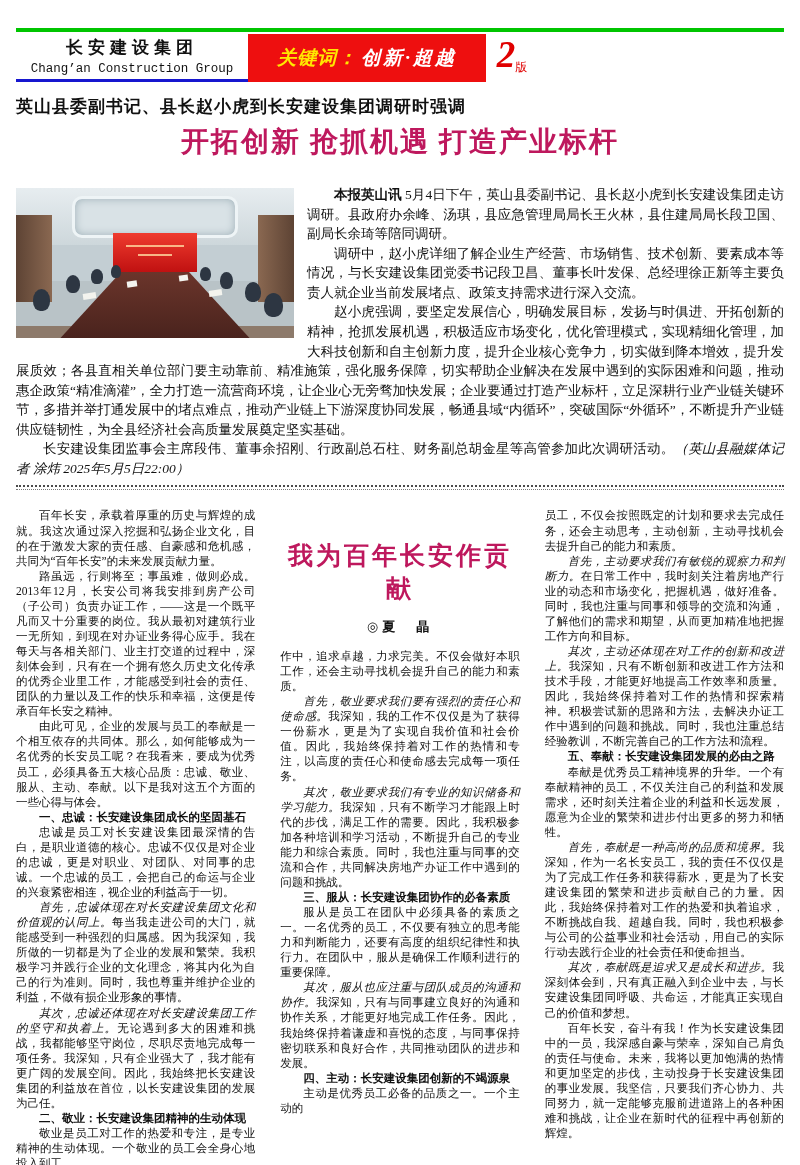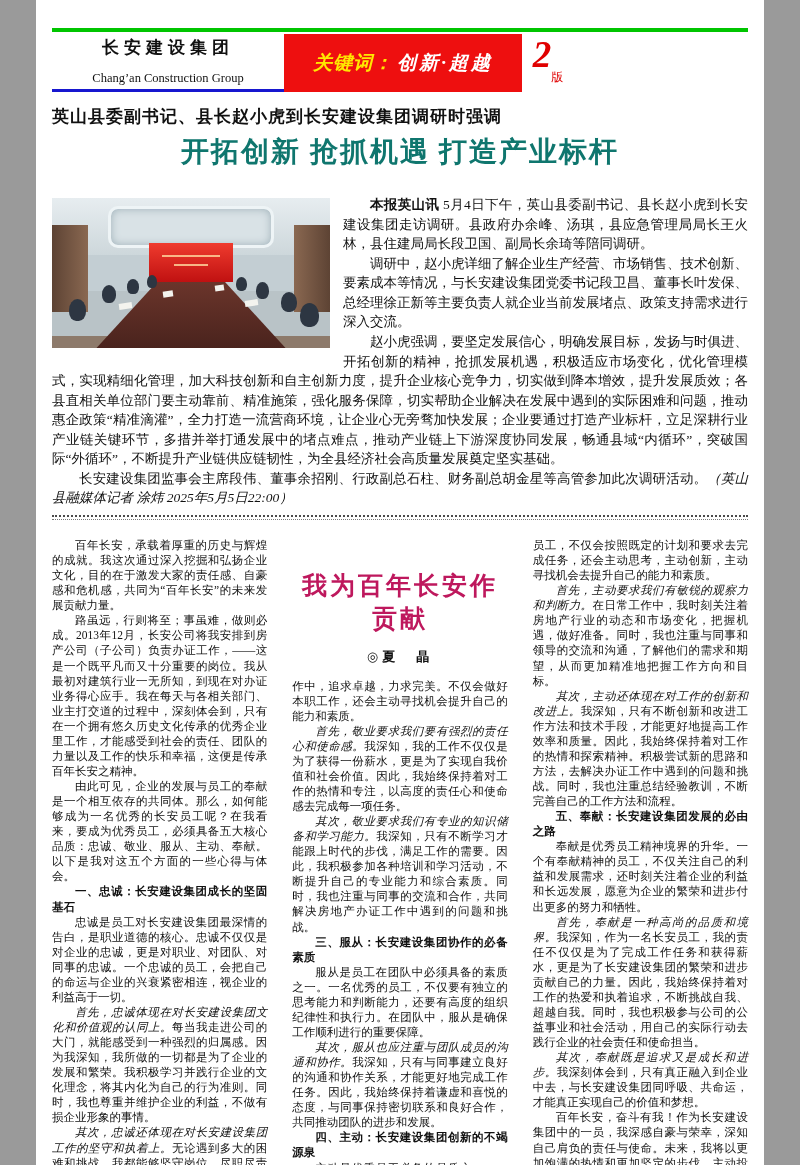--- a/index.html
+++ b/index.html
@@ -1,40 +1,40 @@
 <!DOCTYPE html>
 <html><head>
 <meta charset="utf-8">
 <style>
   html,body{margin:0;padding:0;background:#9a9a9a;}
   .page{
-    width:728px;height:1165px;margin:0 auto;background:#ffffff;
+    width:800px;height:1165px;margin:0 auto;background:#ffffff;
     box-sizing:border-box;padding:28px 16px 0 16px;overflow:hidden;
     font-family:"Liberation Serif","DejaVu Serif",serif;color:#111;
   }
   
   .rule-green-top{height:4px;background:#00c500;}
   .mast-row{display:flex;align-items:stretch;margin-top:2px;}
   .mast-left{width:232px;text-align:center;border-bottom:3px solid #1717cf;padding:2px 0 3px 0;}
   .org-cn{font-size:17px;font-weight:bold;letter-spacing:5px;}
-  .org-en{font-size:12.5px;margin-top:12px;}
+  .org-en{font-size:12.5px;margin-top:3px;font-family:Liberation Mono, monospace;}
   .kw-box{width:238px;background:#ee0f0f;display:flex;align-items:center;justify-content:center;
           font-weight:bold;font-size:19px;font-style:italic;}
   .kw-label{color:#ffe800;letter-spacing:1px;}
   .kw-value{color:#ffffff;letter-spacing:3px;margin-left:4px;}
   .mast-right{flex:1;text-align:center;border-bottom:3px solid #1717cf;padding:3px 0 3px 0;}
   .mast-date{font-size:13px;font-weight:bold;}
   .mast-url{font-size:13.5px;font-weight:bold;letter-spacing:1px;}
   .page-num{width:52px;display:flex;justify-content:center;align-items:flex-start;padding-top:2px;}
   .pn-digit{color:#e00000;font-size:37px;line-height:1;font-style:italic;font-weight:bold;}
   .pn-unit{color:#e00000;font-size:12px;align-self:flex-end;margin-bottom:6px;}
   
   .kicker{margin-top:13px;font-family:"Liberation Sans","DejaVu Sans",sans-serif;
           font-weight:bold;font-size:17px;letter-spacing:1px;}
-  .headline1{text-align:center;color:#0f766e;font-weight:bold;font-size:28px;letter-spacing:2px;margin-top:5px;}
+  .headline1{text-align:center;color:#be185d;font-weight:bold;font-size:28px;letter-spacing:2px;margin-top:5px;}
   
   .a1-body{margin-top:24px;font-size:13.5px;line-height:1.45;}
   .a1-body .para{margin:0;text-indent:2em;text-align:justify;}
   .photo{float:left;width:278px;height:150px;margin:3px 13px 4px 0;position:relative;overflow:hidden;background:#b9c3c7;}
   .ph-ceiling{position:absolute;top:0;left:0;right:0;height:40%;background:linear-gradient(#e7edf0,#ccd6da);}
   .ph-cove{position:absolute;top:5%;left:20%;right:20%;height:24%;background:#d9e2e6;border:3px solid #eef4f6;border-radius:10px;box-shadow:inset 0 0 8px #9fb0b8;}
   .ph-wall-l{position:absolute;left:0;top:18%;width:13%;height:58%;background:linear-gradient(90deg,#5d4334,#8a6851);}
   .ph-wall-r{position:absolute;right:0;top:18%;width:13%;height:58%;background:linear-gradient(270deg,#5d4334,#8a6851);}
   .ph-backwall{position:absolute;top:38%;left:13%;right:13%;height:24%;background:#c3ced3;}
   .ph-screen{position:absolute;top:30%;left:35%;width:30%;height:26%;background:linear-gradient(#ef3b2e,#c01111);}

